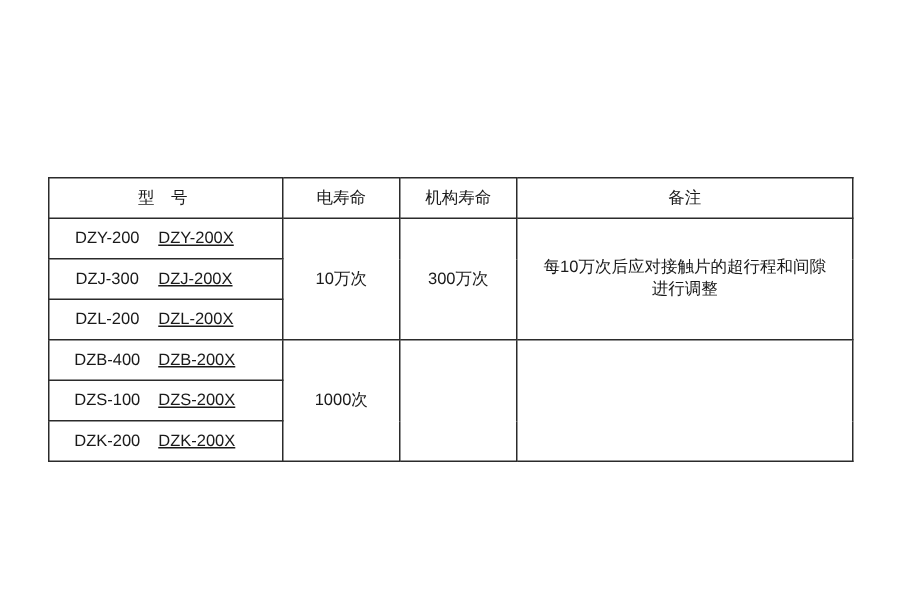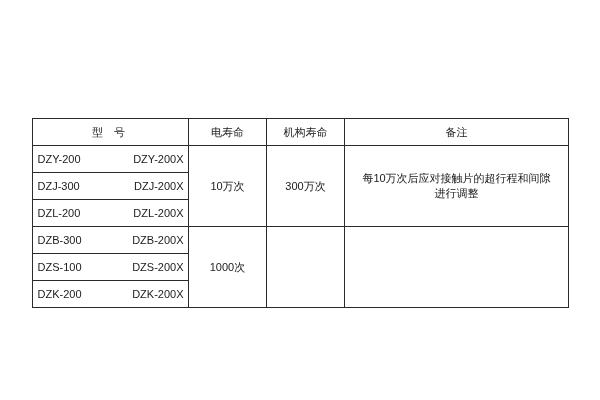--- a/index.html
+++ b/index.html
@@ -43,26 +43,27 @@
 
   .hdr-model {
     letter-spacing: 4px;
   }
   .model-cell {
     text-align: center;
   }
   .model-cell .m1 {
     display: inline-block;
     width: 68px;
-    text-align: left;
+    text-align: center;
   }
   .model-cell .m2 {
     display: inline-block;
     width: 78px;
-    text-align: right;
+    text-align: left;
+    text-decoration: underline;
   }
   .remark-cell {
     text-align: left;
     vertical-align: top;
     padding: 6px 8px 0 10px;
     line-height: 1.9;
   }
   .remark-cell .ln {
     display: block;
   }
@@ -106,21 +107,21 @@
       </tr>
 
       <tr>
         <td class="model-cell">
           <span class="m1">DZL-200</span><span class="m2">DZL-200X</span>
         </td>
       </tr>
 
       <tr>
         <td class="model-cell">
-          <span class="m1">DZB-300</span><span class="m2">DZB-200X</span>
+          <span class="m1">DZB-400</span><span class="m2">DZB-200X</span>
         </td>
         <td rowspan="3">1000次</td>
         <td rowspan="3"></td>
         <td rowspan="3" class="remark-cell"></td>
       </tr>
 
       <tr>
         <td class="model-cell">
           <span class="m1">DZS-100</span><span class="m2">DZS-200X</span>
         </td>

